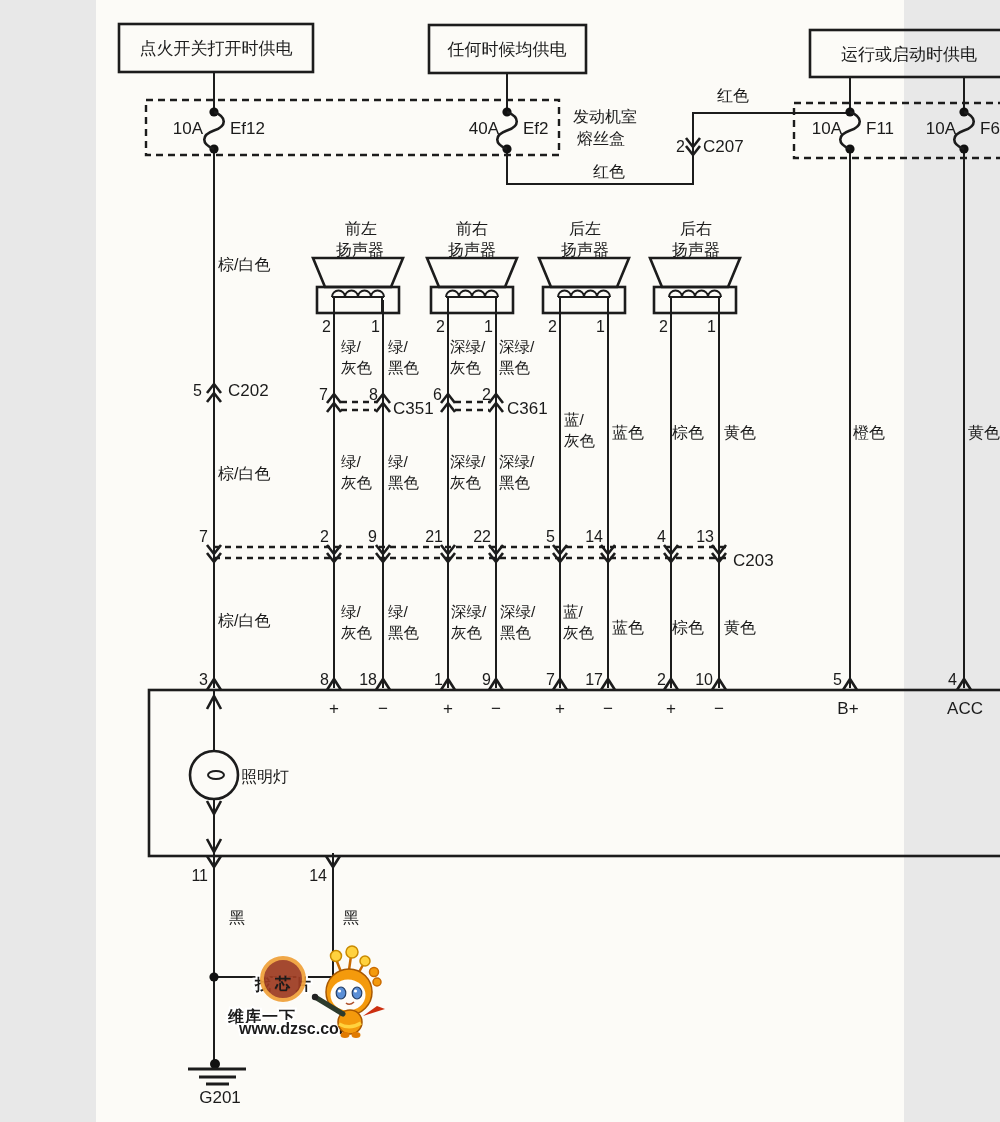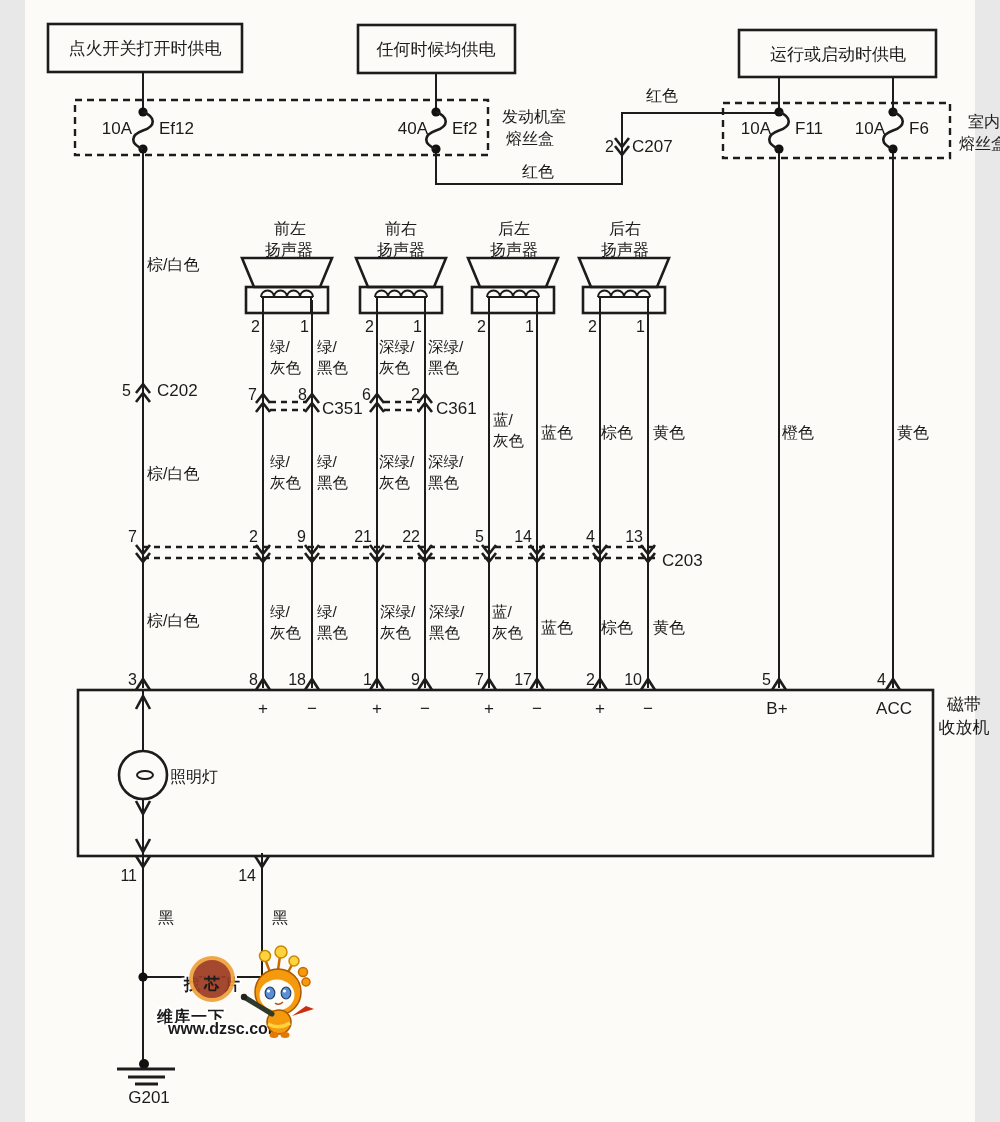--- a/index.html
+++ b/index.html
@@ -1,16 +1,16 @@
 <!DOCTYPE html>
 <html><head>
 <meta charset="utf-8">
 <style>
   html,body{margin:0;padding:0;background:#e8e8e8;}
-  .page{width:950px;height:1122px;background:#fcfbf7;position:relative;margin:0 auto;
+  .page{width:808px;height:1122px;background:#fcfbf7;position:relative;margin:0 auto;
         font-family:"Liberation Sans","DejaVu Sans",sans-serif;}
   svg{display:block;}
   text{fill:#1b1b1b;font-family:"Liberation Sans","DejaVu Sans",sans-serif;font-size:16px;}
   .mid{text-anchor:middle}
   .end{text-anchor:end}
   .s17{font-size:17px}
   .s15{font-size:15.5px}
   .wire{stroke:#1c1c1c;stroke-width:2;fill:none}
   .wire3{stroke:#1c1c1c;stroke-width:2.6;fill:none}
   .boxln{stroke:#1c1c1c;stroke-width:2.6;fill:none}

